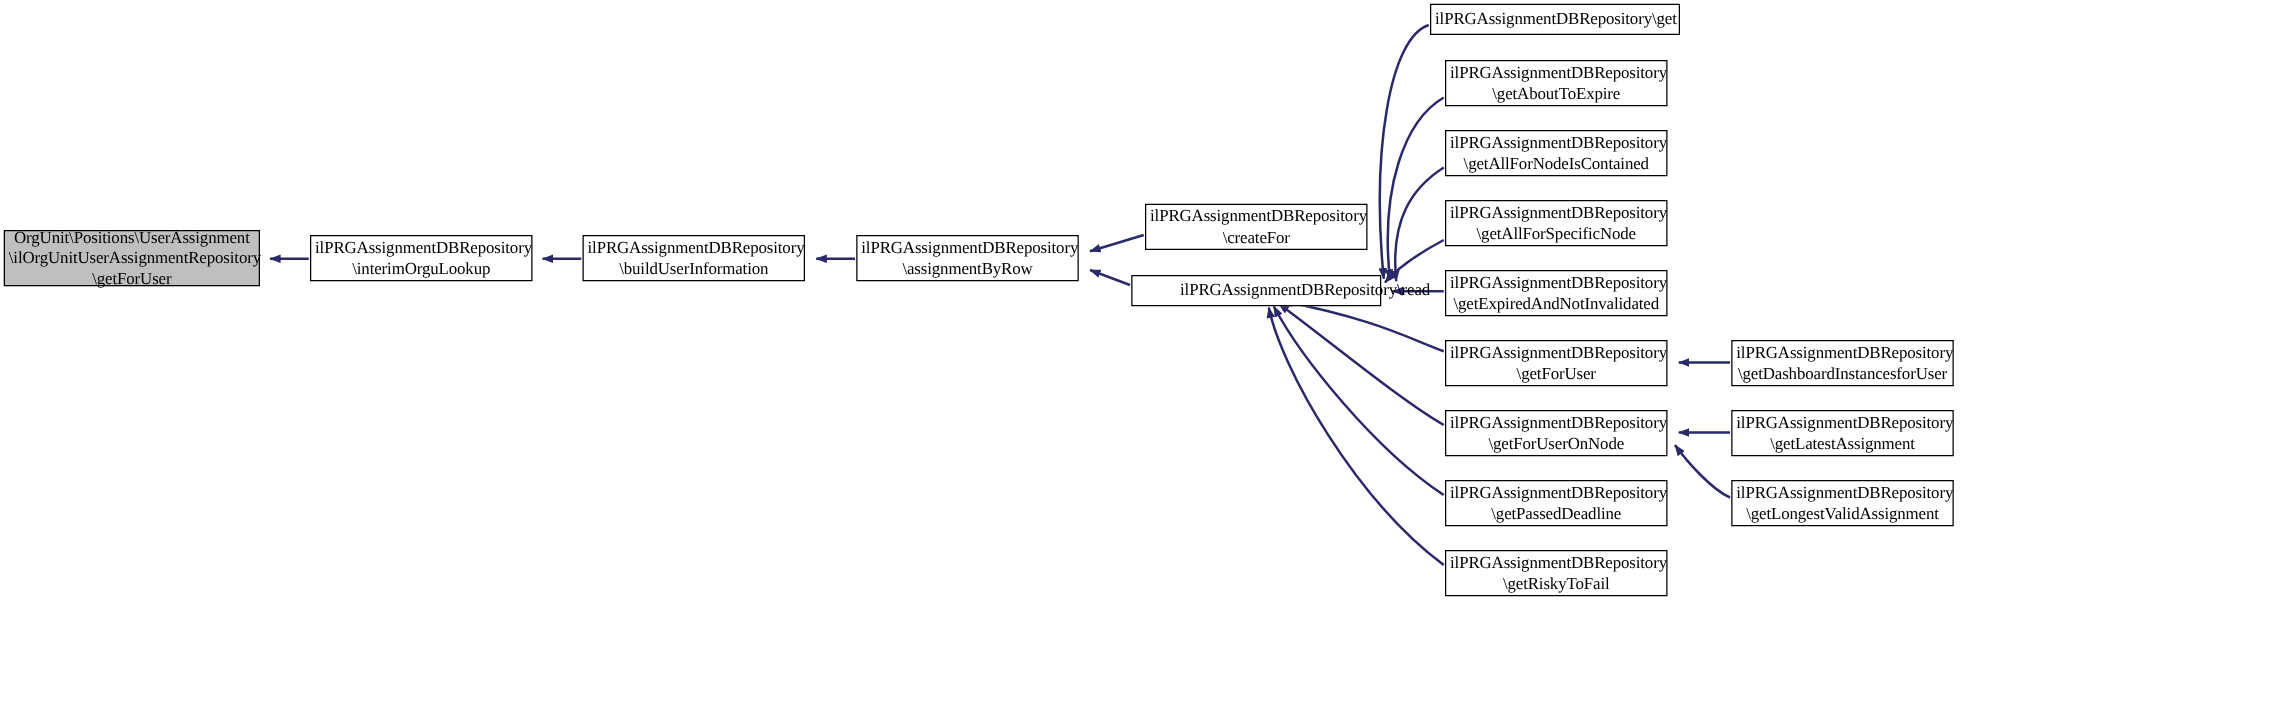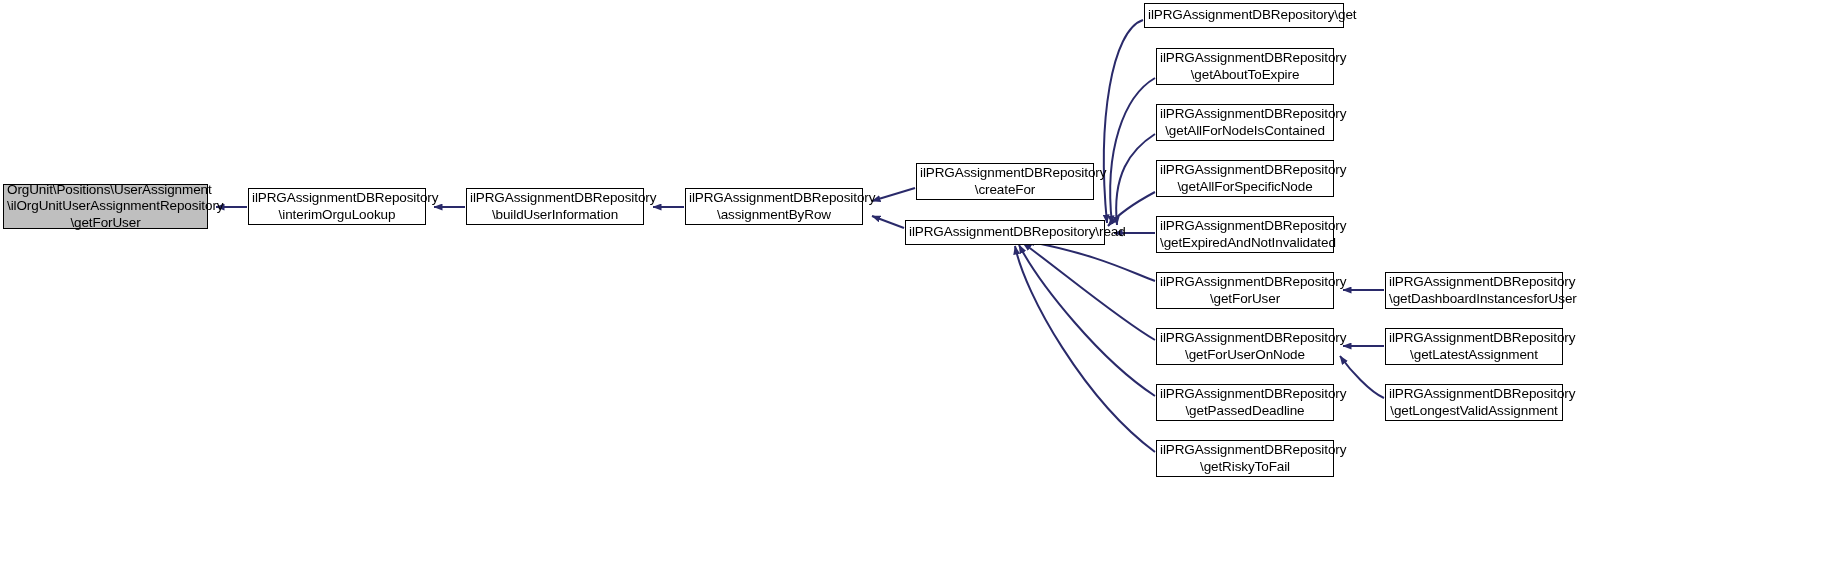--- a/index.html
+++ b/index.html
@@ -32,20 +32,21 @@
     justify-content: flex-start;
     text-align: center;
     border: 1px solid #000000;
     background: #ffffff;
     color: #000000;
     font-size: 13.5px;
     line-height: 16.5px;
     letter-spacing: -0.1px;
     white-space: pre-line;
     z-index: 2;
+    font-family: Liberation Serif, serif;
   }
   .node.root {
     background: #bfbfbf;
     border: 1px solid #000000;
   }
   .node .label {
     display: block;
     width: 100%;
     padding: 0 3px;
     box-sizing: border-box;
@@ -90,21 +91,21 @@
 \ilOrgUnitUserAssignmentRepository
 \getForUser</span></div>
       <div class="node" style="left: 248px; top: 188px; width: 178px; height: 37px; background: rgb(255, 255, 255); border-color: rgb(0, 0, 0); color: rgb(0, 0, 0);"><span class="label">ilPRGAssignmentDBRepository
 \interimOrguLookup</span></div>
       <div class="node" style="left: 466px; top: 188px; width: 178px; height: 37px; background: rgb(255, 255, 255); border-color: rgb(0, 0, 0); color: rgb(0, 0, 0);"><span class="label">ilPRGAssignmentDBRepository
 \buildUserInformation</span></div>
       <div class="node" style="left: 685px; top: 188px; width: 178px; height: 37px; background: rgb(255, 255, 255); border-color: rgb(0, 0, 0); color: rgb(0, 0, 0);"><span class="label">ilPRGAssignmentDBRepository
 \assignmentByRow</span></div>
       <div class="node" style="left: 916px; top: 163px; width: 178px; height: 37px; background: rgb(255, 255, 255); border-color: rgb(0, 0, 0); color: rgb(0, 0, 0);"><span class="label">ilPRGAssignmentDBRepository
 \createFor</span></div>
-      <div class="node" style="left: 905px; top: 220px; width: 200px; height: 25px; background: rgb(255, 255, 255); border-color: rgb(0, 0, 0); color: rgb(0, 0, 0);"><span class="label">ilPRGAssignmentDBRepository\read</span></div>
+      <div class="node" style="left: 905px; top: 220px; width: 200px; height: 25px; background: rgb(255, 255, 255); border-color: rgb(0, 0, 0); color: rgb(0, 0, 0); padding-left: 35px;"><span class="label">ilPRGAssignmentDBRepository\read</span></div>
       <div class="node" style="left: 1144px; top: 3px; width: 200px; height: 25px; background: rgb(255, 255, 255); border-color: rgb(0, 0, 0); color: rgb(0, 0, 0);"><span class="label">ilPRGAssignmentDBRepository\get</span></div>
       <div class="node" style="left: 1156px; top: 48px; width: 178px; height: 37px; background: rgb(255, 255, 255); border-color: rgb(0, 0, 0); color: rgb(0, 0, 0);"><span class="label">ilPRGAssignmentDBRepository
 \getAboutToExpire</span></div>
       <div class="node" style="left: 1156px; top: 104px; width: 178px; height: 37px; background: rgb(255, 255, 255); border-color: rgb(0, 0, 0); color: rgb(0, 0, 0);"><span class="label">ilPRGAssignmentDBRepository
 \getAllForNodeIsContained</span></div>
       <div class="node" style="left: 1156px; top: 160px; width: 178px; height: 37px; background: rgb(255, 255, 255); border-color: rgb(0, 0, 0); color: rgb(0, 0, 0);"><span class="label">ilPRGAssignmentDBRepository
 \getAllForSpecificNode</span></div>
       <div class="node" style="left: 1156px; top: 216px; width: 178px; height: 37px; background: rgb(255, 255, 255); border-color: rgb(0, 0, 0); color: rgb(0, 0, 0);"><span class="label">ilPRGAssignmentDBRepository
 \getExpiredAndNotInvalidated</span></div>
       <div class="node" style="left: 1156px; top: 272px; width: 178px; height: 37px; background: rgb(255, 255, 255); border-color: rgb(0, 0, 0); color: rgb(0, 0, 0);"><span class="label">ilPRGAssignmentDBRepository

